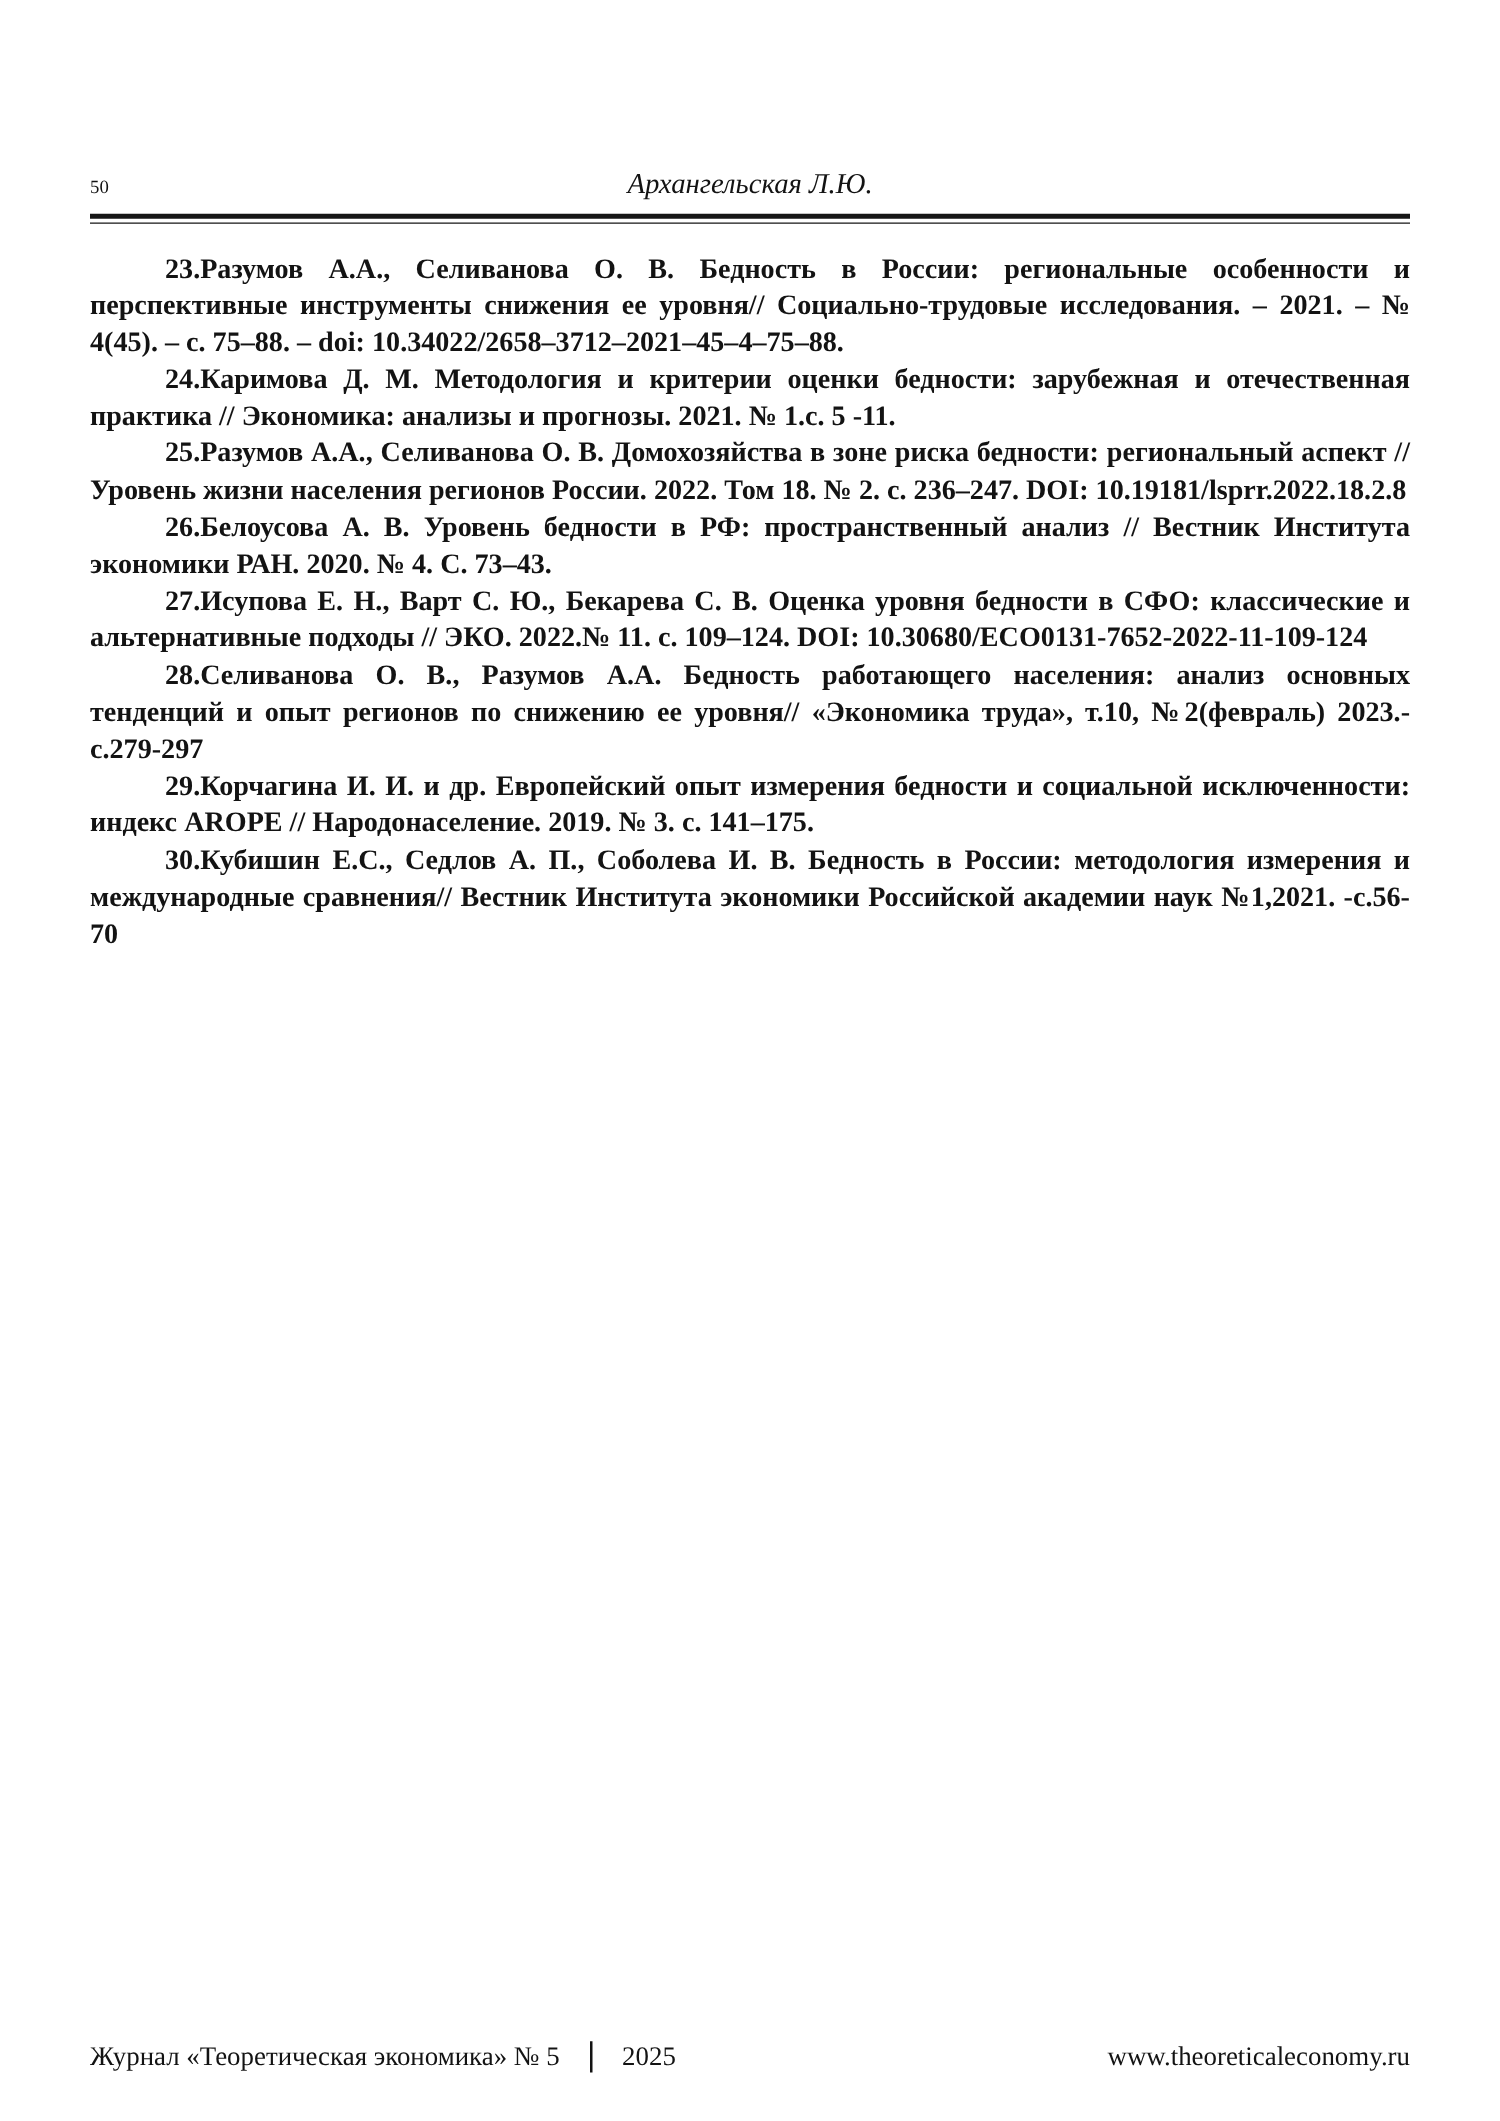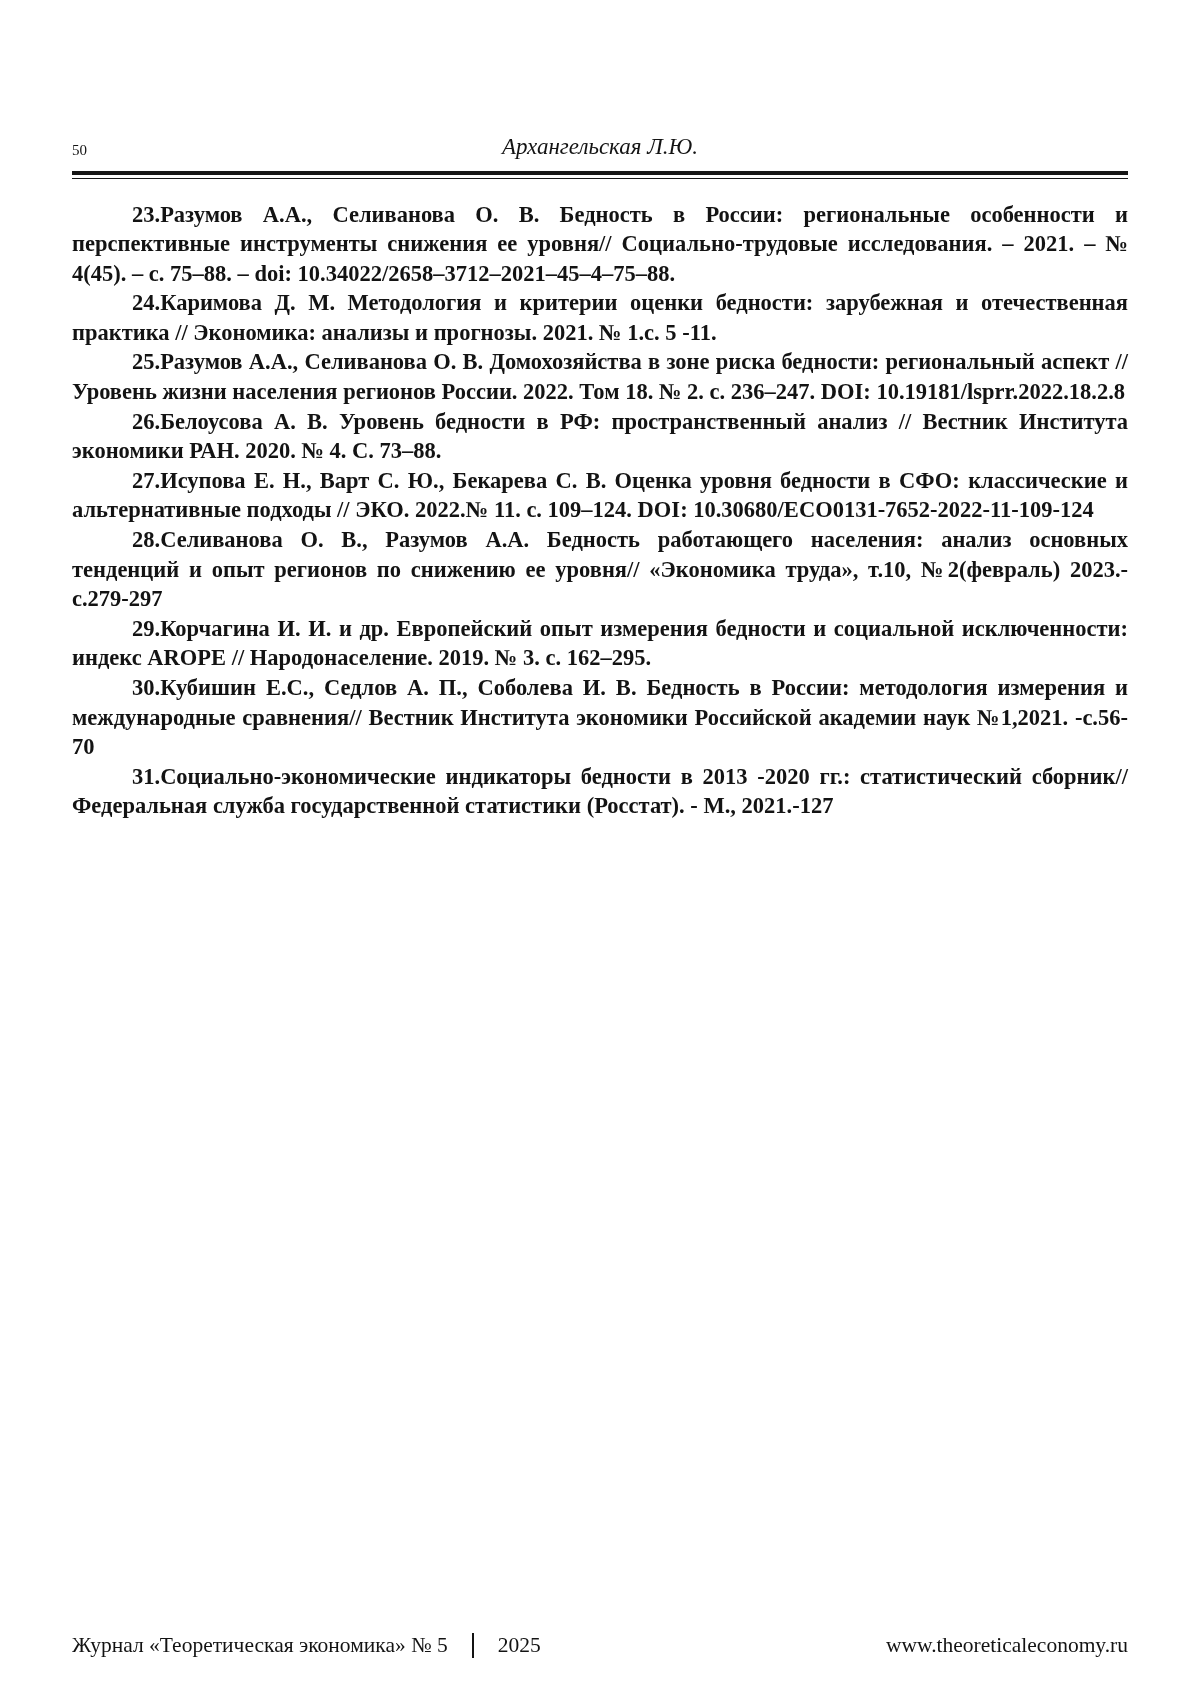--- a/index.html
+++ b/index.html
@@ -99,31 +99,30 @@
 
   <div class="header-rule"></div>
 
   <section class="references" id="references">
   <p class="ref"><span>23.</span><span>Разумов А.А., Селиванова О. В. Бедность в России: региональные особенности и перспективные инструменты снижения ее уровня// Социально-трудовые исследования. – 2021. – № 4(45). – с. 75–88. – doi: 10.34022/2658–3712–2021–45–4–75–88.</span></p>
 
   <p class="ref"><span>24.</span><span>Каримова Д. М. Методология и критерии оценки бедности: зарубежная и отечественная практика // Экономика: анализы и прогнозы. 2021. № 1.с. 5 -11.</span></p>
 
   <p class="ref"><span>25.</span><span>Разумов А.А., Селиванова О. В. Домохозяйства в зоне риска бедности: региональный аспект // Уровень жизни населения регионов России. 2022. Том 18. № 2. с. 236–247. DOI: 10.19181/lsprr.2022.18.2.8</span></p>
 
-  <p class="ref"><span>26.</span><span>Белоусова А. В. Уровень бедности в РФ: пространственный анализ // Вестник Института экономики РАН. 2020. № 4. С. 73–88.</span></p>
+  <p class="ref"><span>26.</span><span>Белоусова А. В. Уровень бедности в РФ: пространственный анализ // Вестник Института экономики РАН. 2020. № 4. С. 73–43.</span></p>
 
   <p class="ref"><span>27.</span><span>Исупова Е. Н., Варт С. Ю., Бекарева С. В. Оценка уровня бедности в СФО: классические и альтернативные подходы // ЭКО. 2022.№ 11. с. 109–124. DOI: 10.30680/ECO0131-7652-2022-11-109-124</span></p>
 
   <p class="ref"><span>28.</span><span>Селиванова О. В., Разумов А.А. Бедность работающего населения: анализ основных тенденций и опыт регионов по снижению ее уровня// «Экономика труда», т.10, №2(февраль) 2023.-с.279-297</span></p>
 
-  <p class="ref"><span>29.</span><span>Корчагина И. И. и др. Европейский опыт измерения бедности и социальной исключенности: индекс AROPE // Народонаселение. 2019. № 3. с. 162–295.</span></p>
+  <p class="ref"><span>29.</span><span>Корчагина И. И. и др. Европейский опыт измерения бедности и социальной исключенности: индекс AROPE // Народонаселение. 2019. № 3. с. 141–175.</span></p>
 
   <p class="ref"><span>30.</span><span>Кубишин Е.С., Седлов А. П., Соболева И. В. Бедность в России: методология измерения и международные сравнения// Вестник Института экономики Российской академии наук №1,2021. -с.56-70</span></p>
 
-  <p class="ref"><span>31.</span><span>Социально-экономические индикаторы бедности в 2013 -2020 гг.: статистический сборник// Федеральная служба государственной статистики (Росстат). - М., 2021.-127</span></p>
 
 </section>
 
 </div>
 
 <div class="footer">
   <div class="footer-left">
     <span>Журнал «Теоретическая экономика» № 5</span>
     <span class="vbar"></span>
     <span>2025</span>

